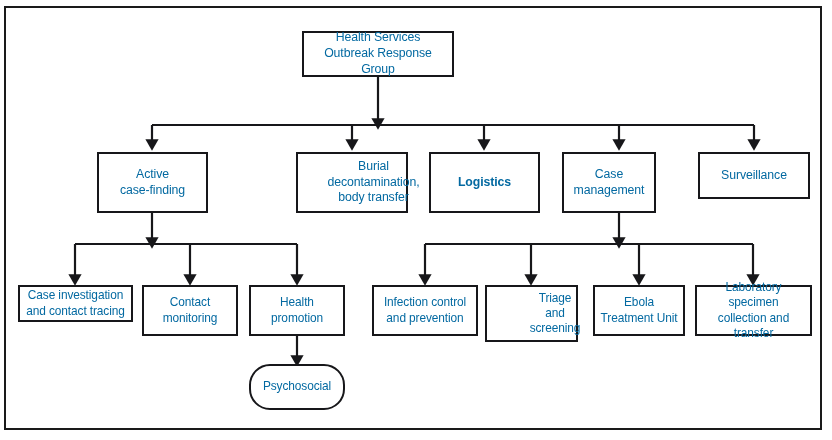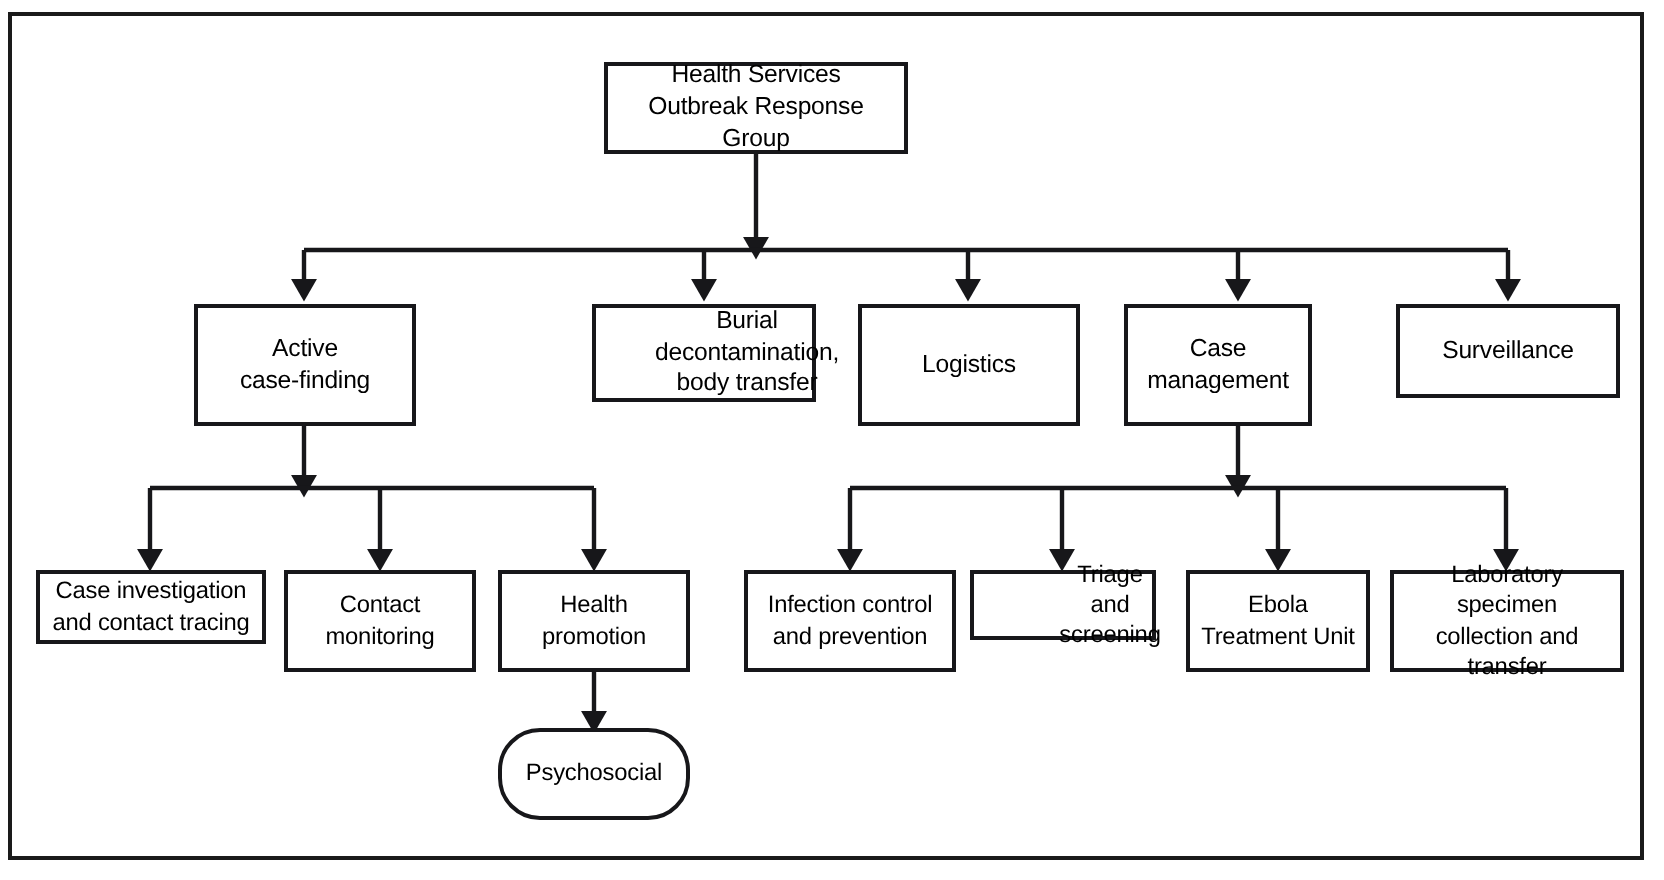--- a/index.html
+++ b/index.html
@@ -38,21 +38,21 @@
   }
   .node-box {
     position: absolute;
     box-sizing: border-box;
     border: 2.2px solid #17171a;
     background: #ffffff;
     display: flex;
     align-items: center;
     justify-content: center;
     text-align: center;
-    color: #000000;
+    color: #0369a1;
     font-family: "Liberation Sans", sans-serif;
     line-height: 1.28;
     letter-spacing: -0.1px;
   }
   .node-box .node-label {
     display: block;
     padding: 0 4px;
     white-space: pre-line;
   }
   .lvl1 { font-size: 12.3px; }
@@ -103,27 +103,27 @@
   <div class="node-box lvl1" style="left:302px; top:31px; width:152px; height:46px;">
     <span class="node-label">Health Services
 Outbreak Response Group</span>
   </div>
 
   <div class="node-box lvl2" style="left:97px; top:152px; width:111px; height:61px;">
     <span class="node-label">Active
 case-finding</span>
   </div>
 
-  <div class="node-box lvl2" style="left:296px; top:152px; width:112px; height:49px;padding-left:43px;">
+  <div class="node-box lvl2" style="left:296px; top:152px; width:112px; height:61px;padding-left:43px;">
     <span class="node-label">Burial
 decontamination,
 body transfer</span>
   </div>
 
-  <div class="node-box lvl2" style="left:429px; top:152px; width:111px; height:61px;">
+  <div class="node-box lvl2" style="left:429px; top:152px; width:111px; height:61px;font-weight:bold;">
     <span class="node-label">Logistics</span>
   </div>
 
   <div class="node-box lvl2" style="left:562px; top:152px; width:94px; height:61px;">
     <span class="node-label">Case
 management</span>
   </div>
 
   <div class="node-box lvl2" style="left:698px; top:152px; width:112px; height:47px;">
     <span class="node-label">Surveillance</span>
@@ -142,21 +142,21 @@
   <div class="node-box lvl3" style="left:249px; top:285px; width:96px; height:51px;">
     <span class="node-label">Health
 promotion</span>
   </div>
 
   <div class="node-box lvl3" style="left:372px; top:285px; width:106px; height:51px;">
     <span class="node-label">Infection control
 and prevention</span>
   </div>
 
-  <div class="node-box lvl3" style="left:485px; top:285px; width:93px; height:35px;padding-left:47px;">
+  <div class="node-box lvl3" style="left:485px; top:285px; width:93px; height:57px;padding-left:47px;">
     <span class="node-label">Triage and
 screening</span>
   </div>
 
   <div class="node-box lvl3" style="left:593px; top:285px; width:92px; height:51px;">
     <span class="node-label">Ebola
 Treatment Unit</span>
   </div>
 
   <div class="node-box lvl3" style="left:695px; top:285px; width:117px; height:51px;">

